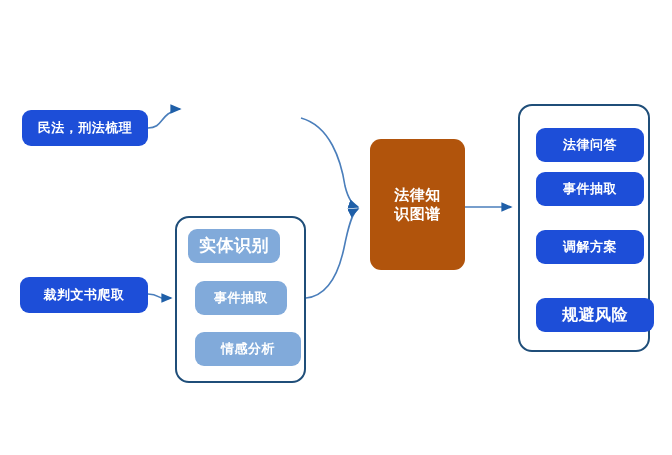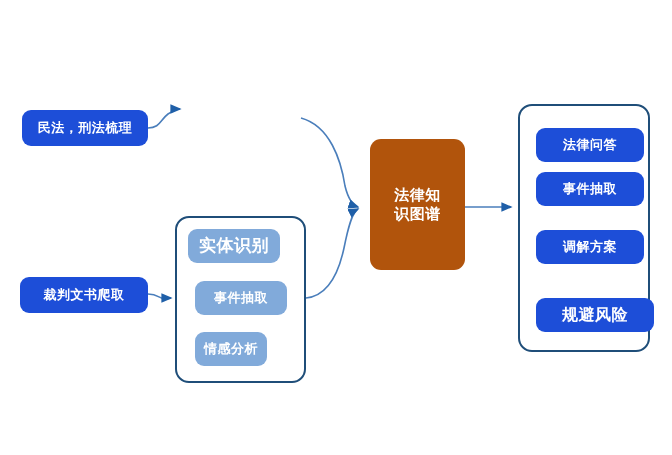--- a/index.html
+++ b/index.html
@@ -62,21 +62,21 @@
   }
   
   #node-civil-criminal-law   { left: 22px;  top: 110px; width: 126px; height: 36px; font-size: 13px; }
   #node-judgment-crawl       { left: 20px;  top: 277px; width: 128px; height: 36px; font-size: 13px; }
 
   #node-nlp-extraction       { left: 185px; top: 96px;  width: 116px; height: 38px; font-size: 13px; }
 
   #group-nlp-tasks           { left: 175px; top: 216px; width: 131px; height: 167px; }
   #node-entity-recognition   { left: 188px; top: 229px; width: 92px;  height: 34px; font-size: 17px; }
   #node-event-extraction     { left: 195px; top: 281px; width: 92px;  height: 34px; font-size: 13px; }
-  #node-sentiment-analysis   { left: 195px; top: 332px; width: 72px;  height: 34px; font-size: 13px; }
+  #node-sentiment-analysis   { left: 195px; top: 332px; width: 106px;  height: 34px; font-size: 13px; }
 
   #node-legal-kg             { left: 370px; top: 139px; width: 95px;  height: 131px; font-size: 15px; }
 
   #group-applications        { left: 518px; top: 104px; width: 132px; height: 248px; }
   #node-legal-qa             { left: 536px; top: 114px; width: 108px; height: 34px; font-size: 13px; margin-top: 14px; }
   #node-mock-litigation      { left: 536px; top: 172px; width: 108px; height: 34px; font-size: 13px; }
   #node-mediation-plan       { left: 536px; top: 230px; width: 108px; height: 34px; font-size: 13px; }
   #node-risk-avoidance       { left: 536px; top: 298px; width: 118px; height: 34px; font-size: 16px; }
 </style>
 </head>

